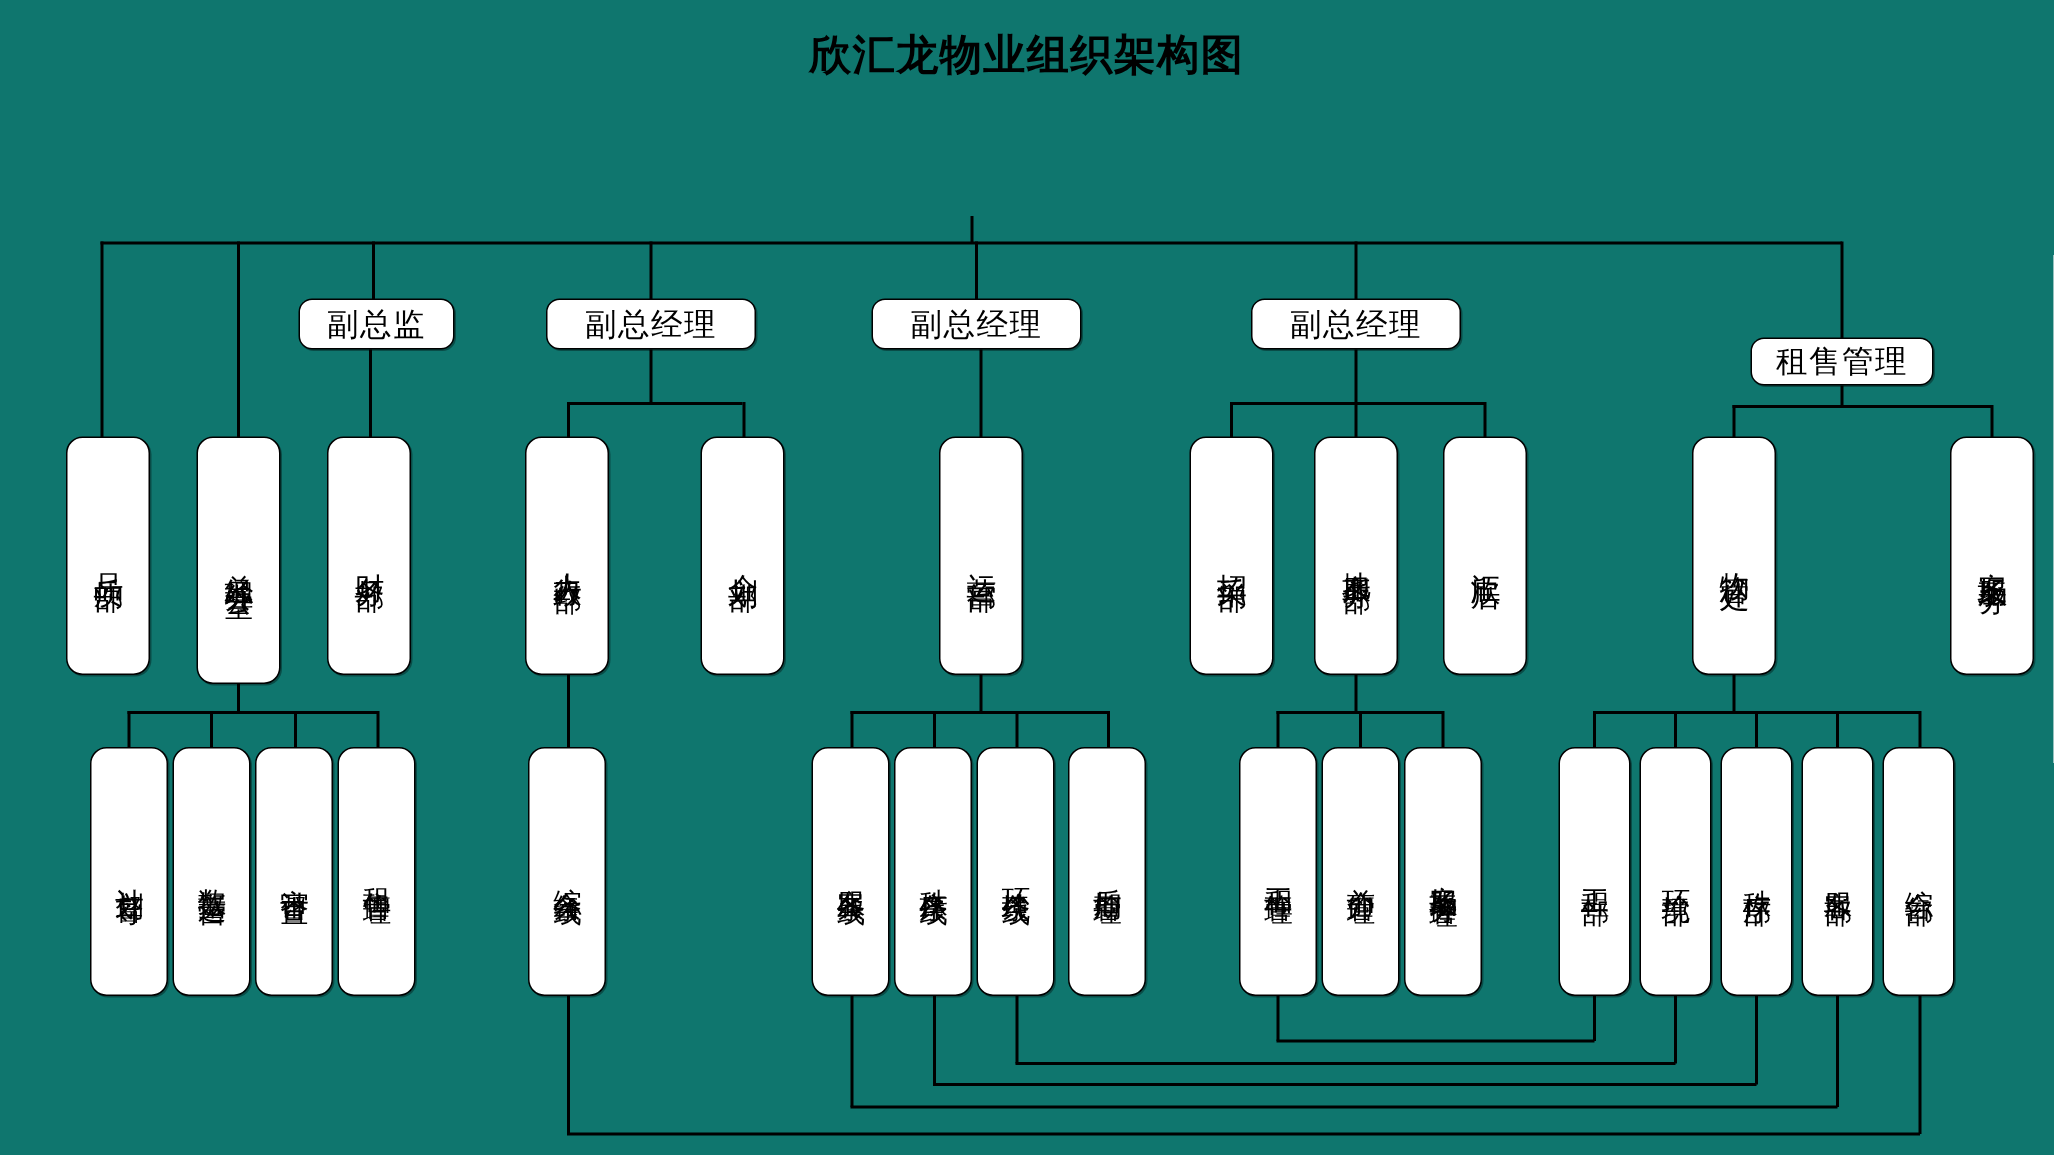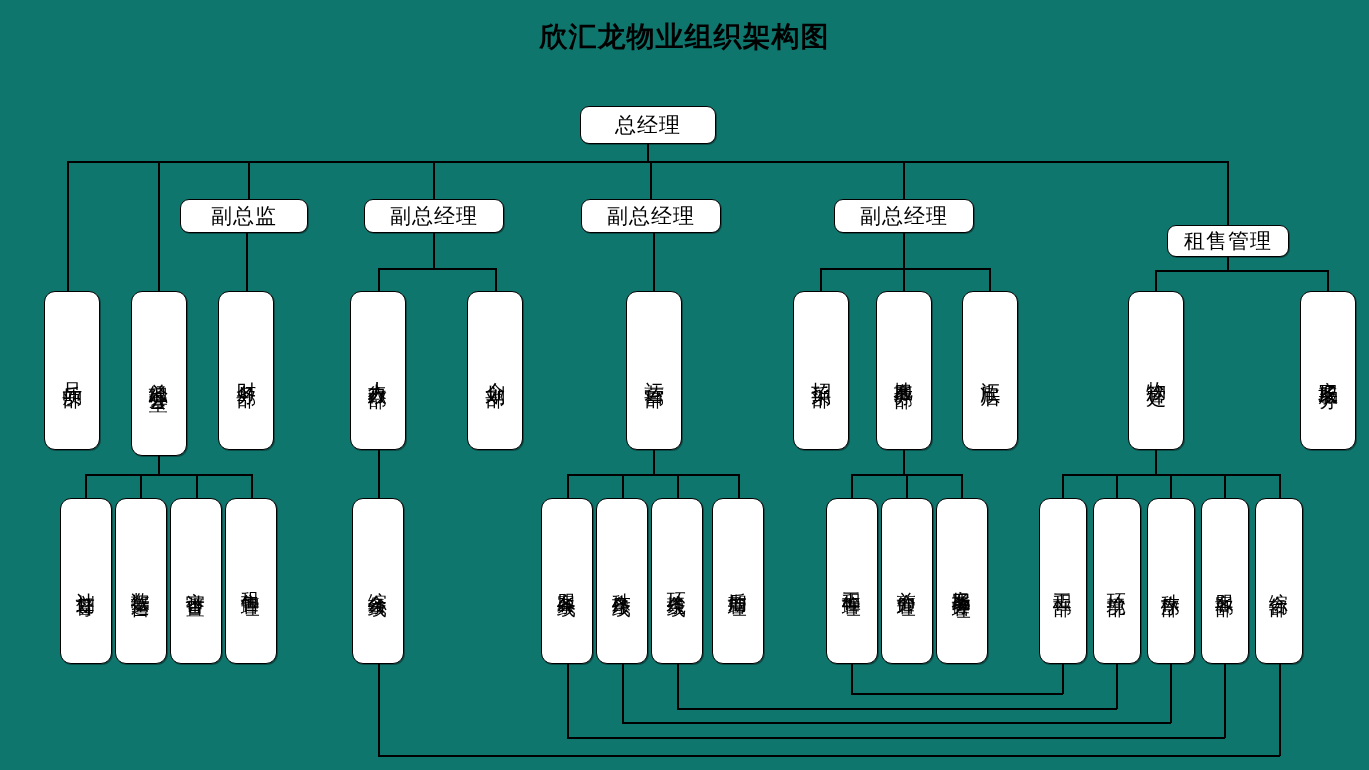--- a/index.html
+++ b/index.html
@@ -156,25 +156,22 @@
   <div class="ln v" style="left:1170px; top:664px; height:59px;"></div>
 
   <div class="ln v" style="left:567px; top:664px; height:74px;"></div>
   <div class="ln h" style="left:567px; top:737px; width:658px;"></div>
   <div class="ln v" style="left:1224px; top:664px; height:74px;"></div>
 
   <div class="ln v" style="left:378px; top:664px; height:92px;"></div>
   <div class="ln h" style="left:378px; top:755px; width:902px;"></div>
   <div class="ln v" style="left:1279px; top:664px; height:92px;"></div>
 
-  <div class="node horiz" style="left:580px; top:106px; width:136px; height:38px;">
-    <span class="lbl">总经理</span>
-  </div>
-
-  <div class="node horiz" style="left:180px; top:199px; width:128px; height:34px;text-align:center;">
+
+  <div class="node horiz" style="left:199px; top:199px; width:104px; height:34px;text-align:center;">
     <span class="lbl">副总监</span>
   </div>
   <div class="node horiz" style="left:364px; top:199px; width:140px; height:34px;">
     <span class="lbl">副总经理</span>
   </div>
   <div class="node horiz" style="left:581px; top:199px; width:140px; height:34px;">
     <span class="lbl">副总经理</span>
   </div>
   <div class="node horiz" style="left:834px; top:199px; width:140px; height:34px;">
     <span class="lbl">副总经理</span>

